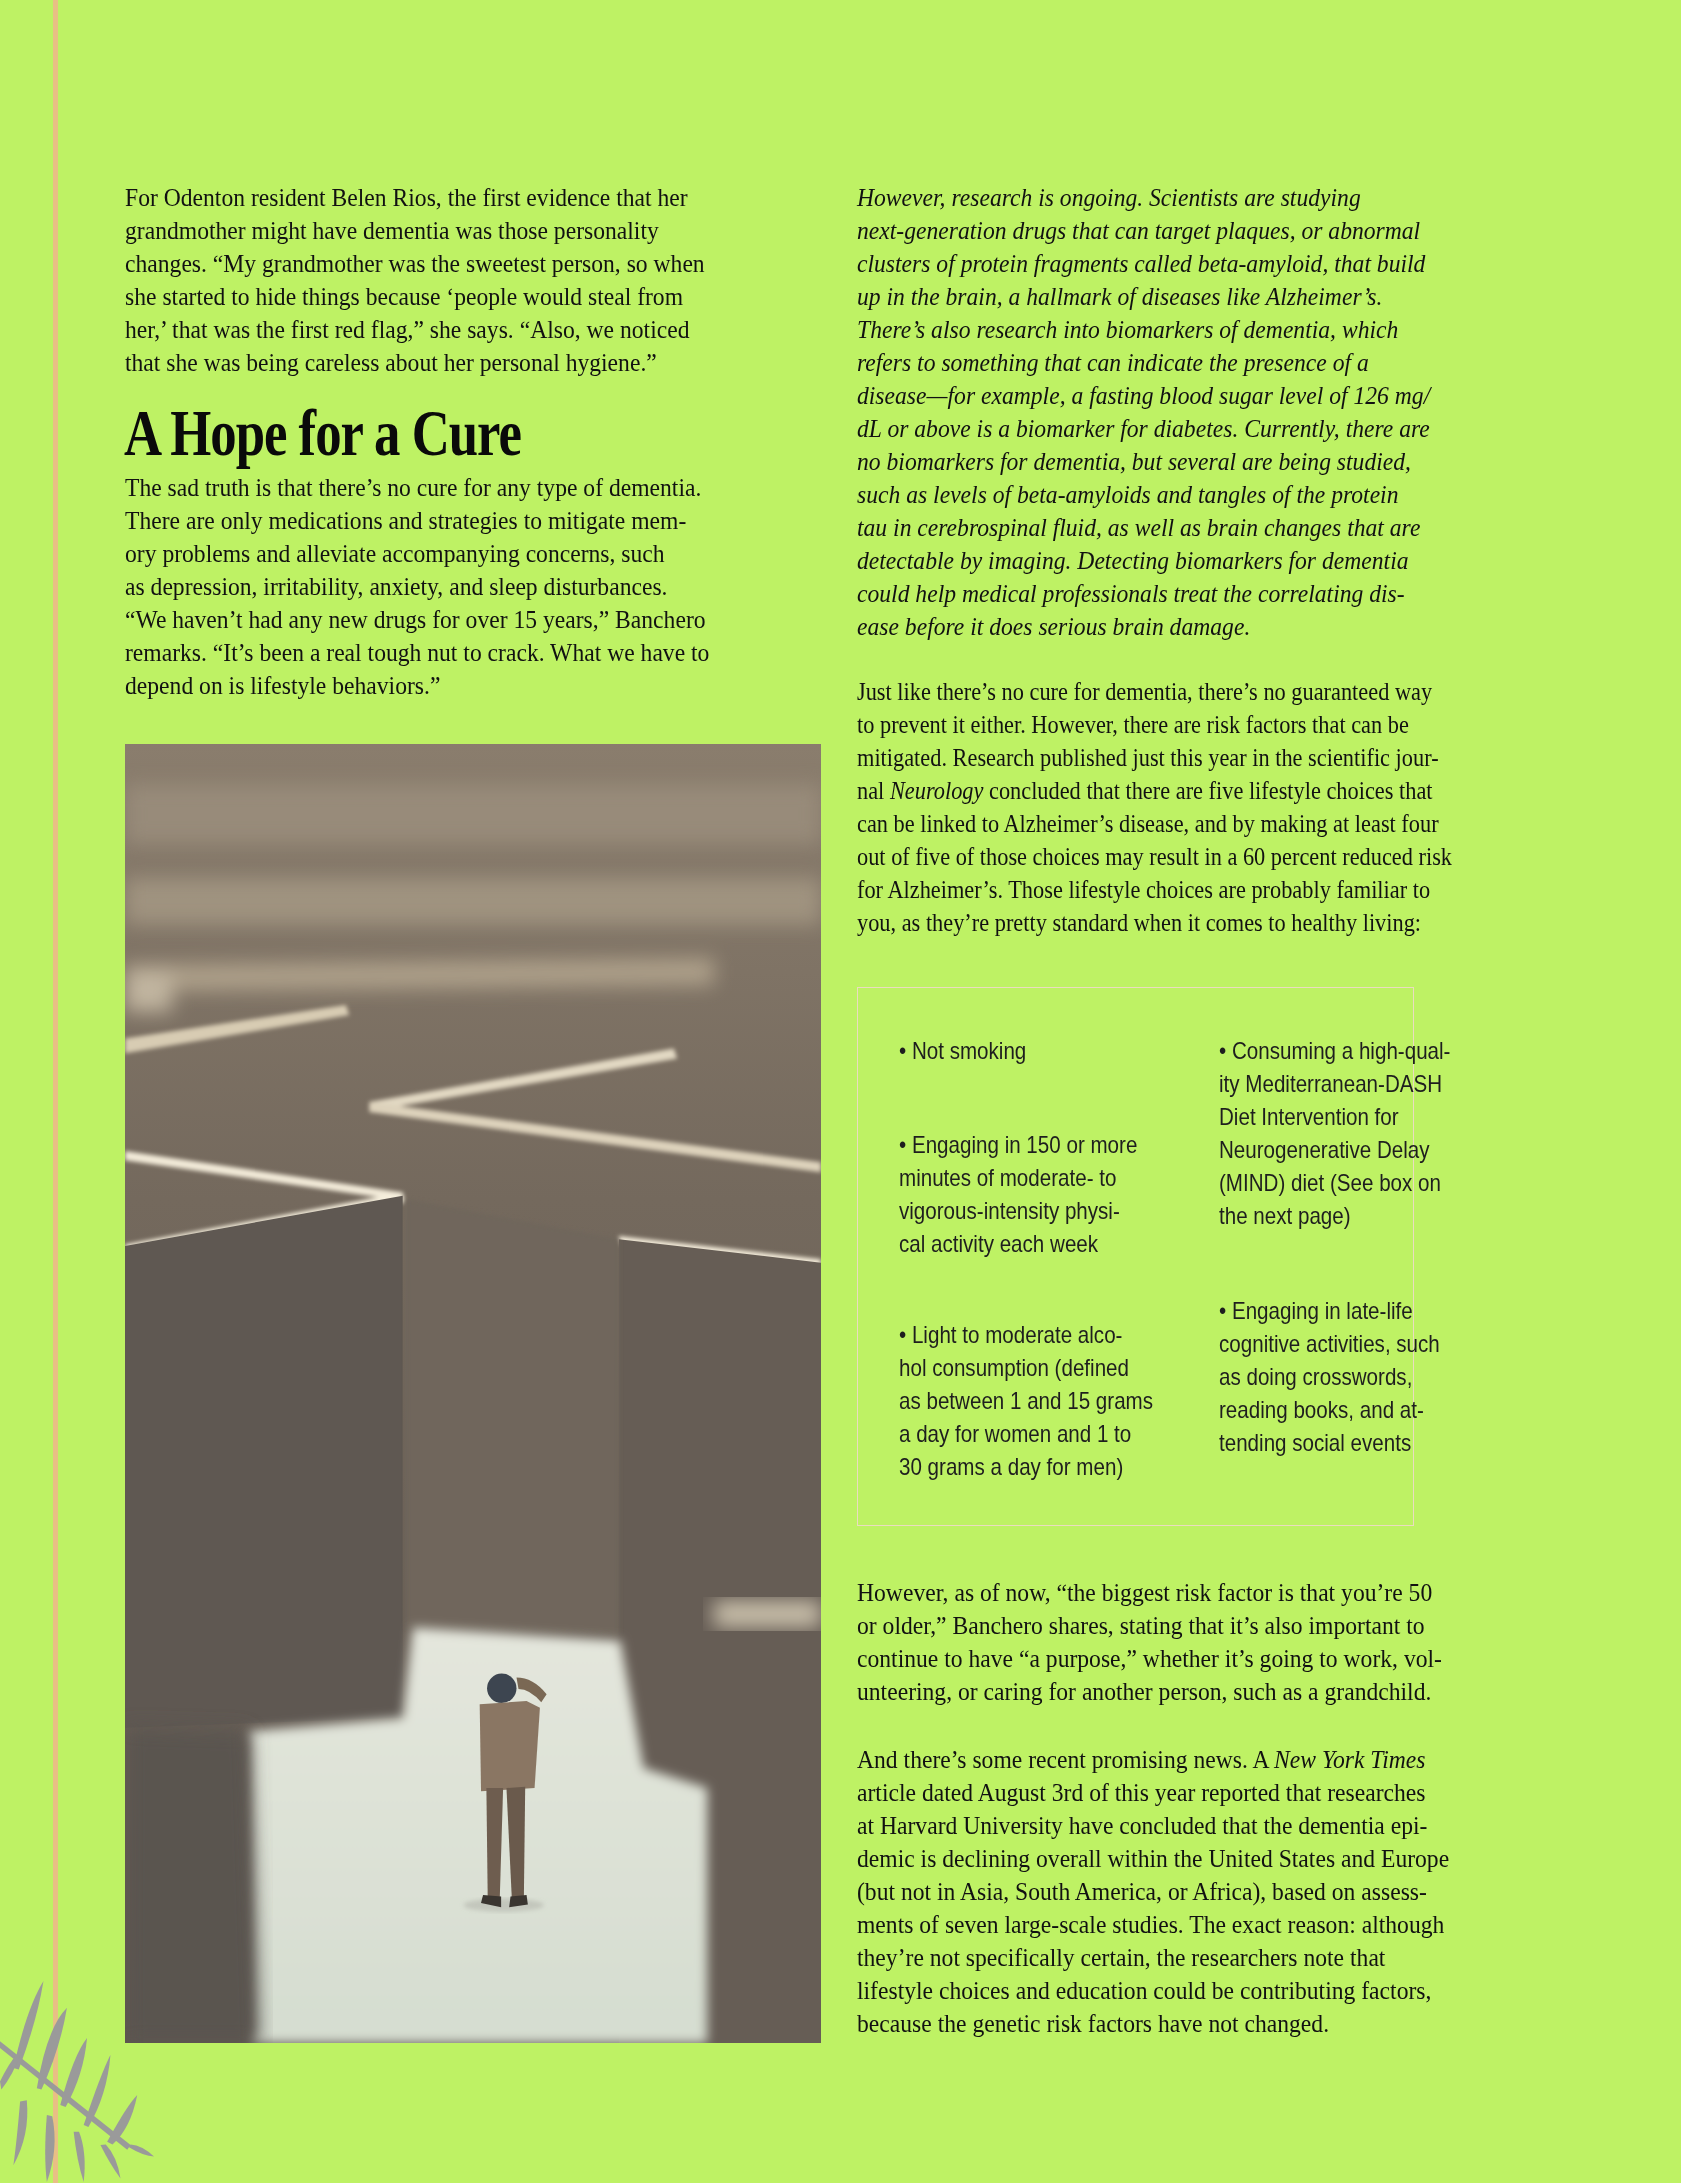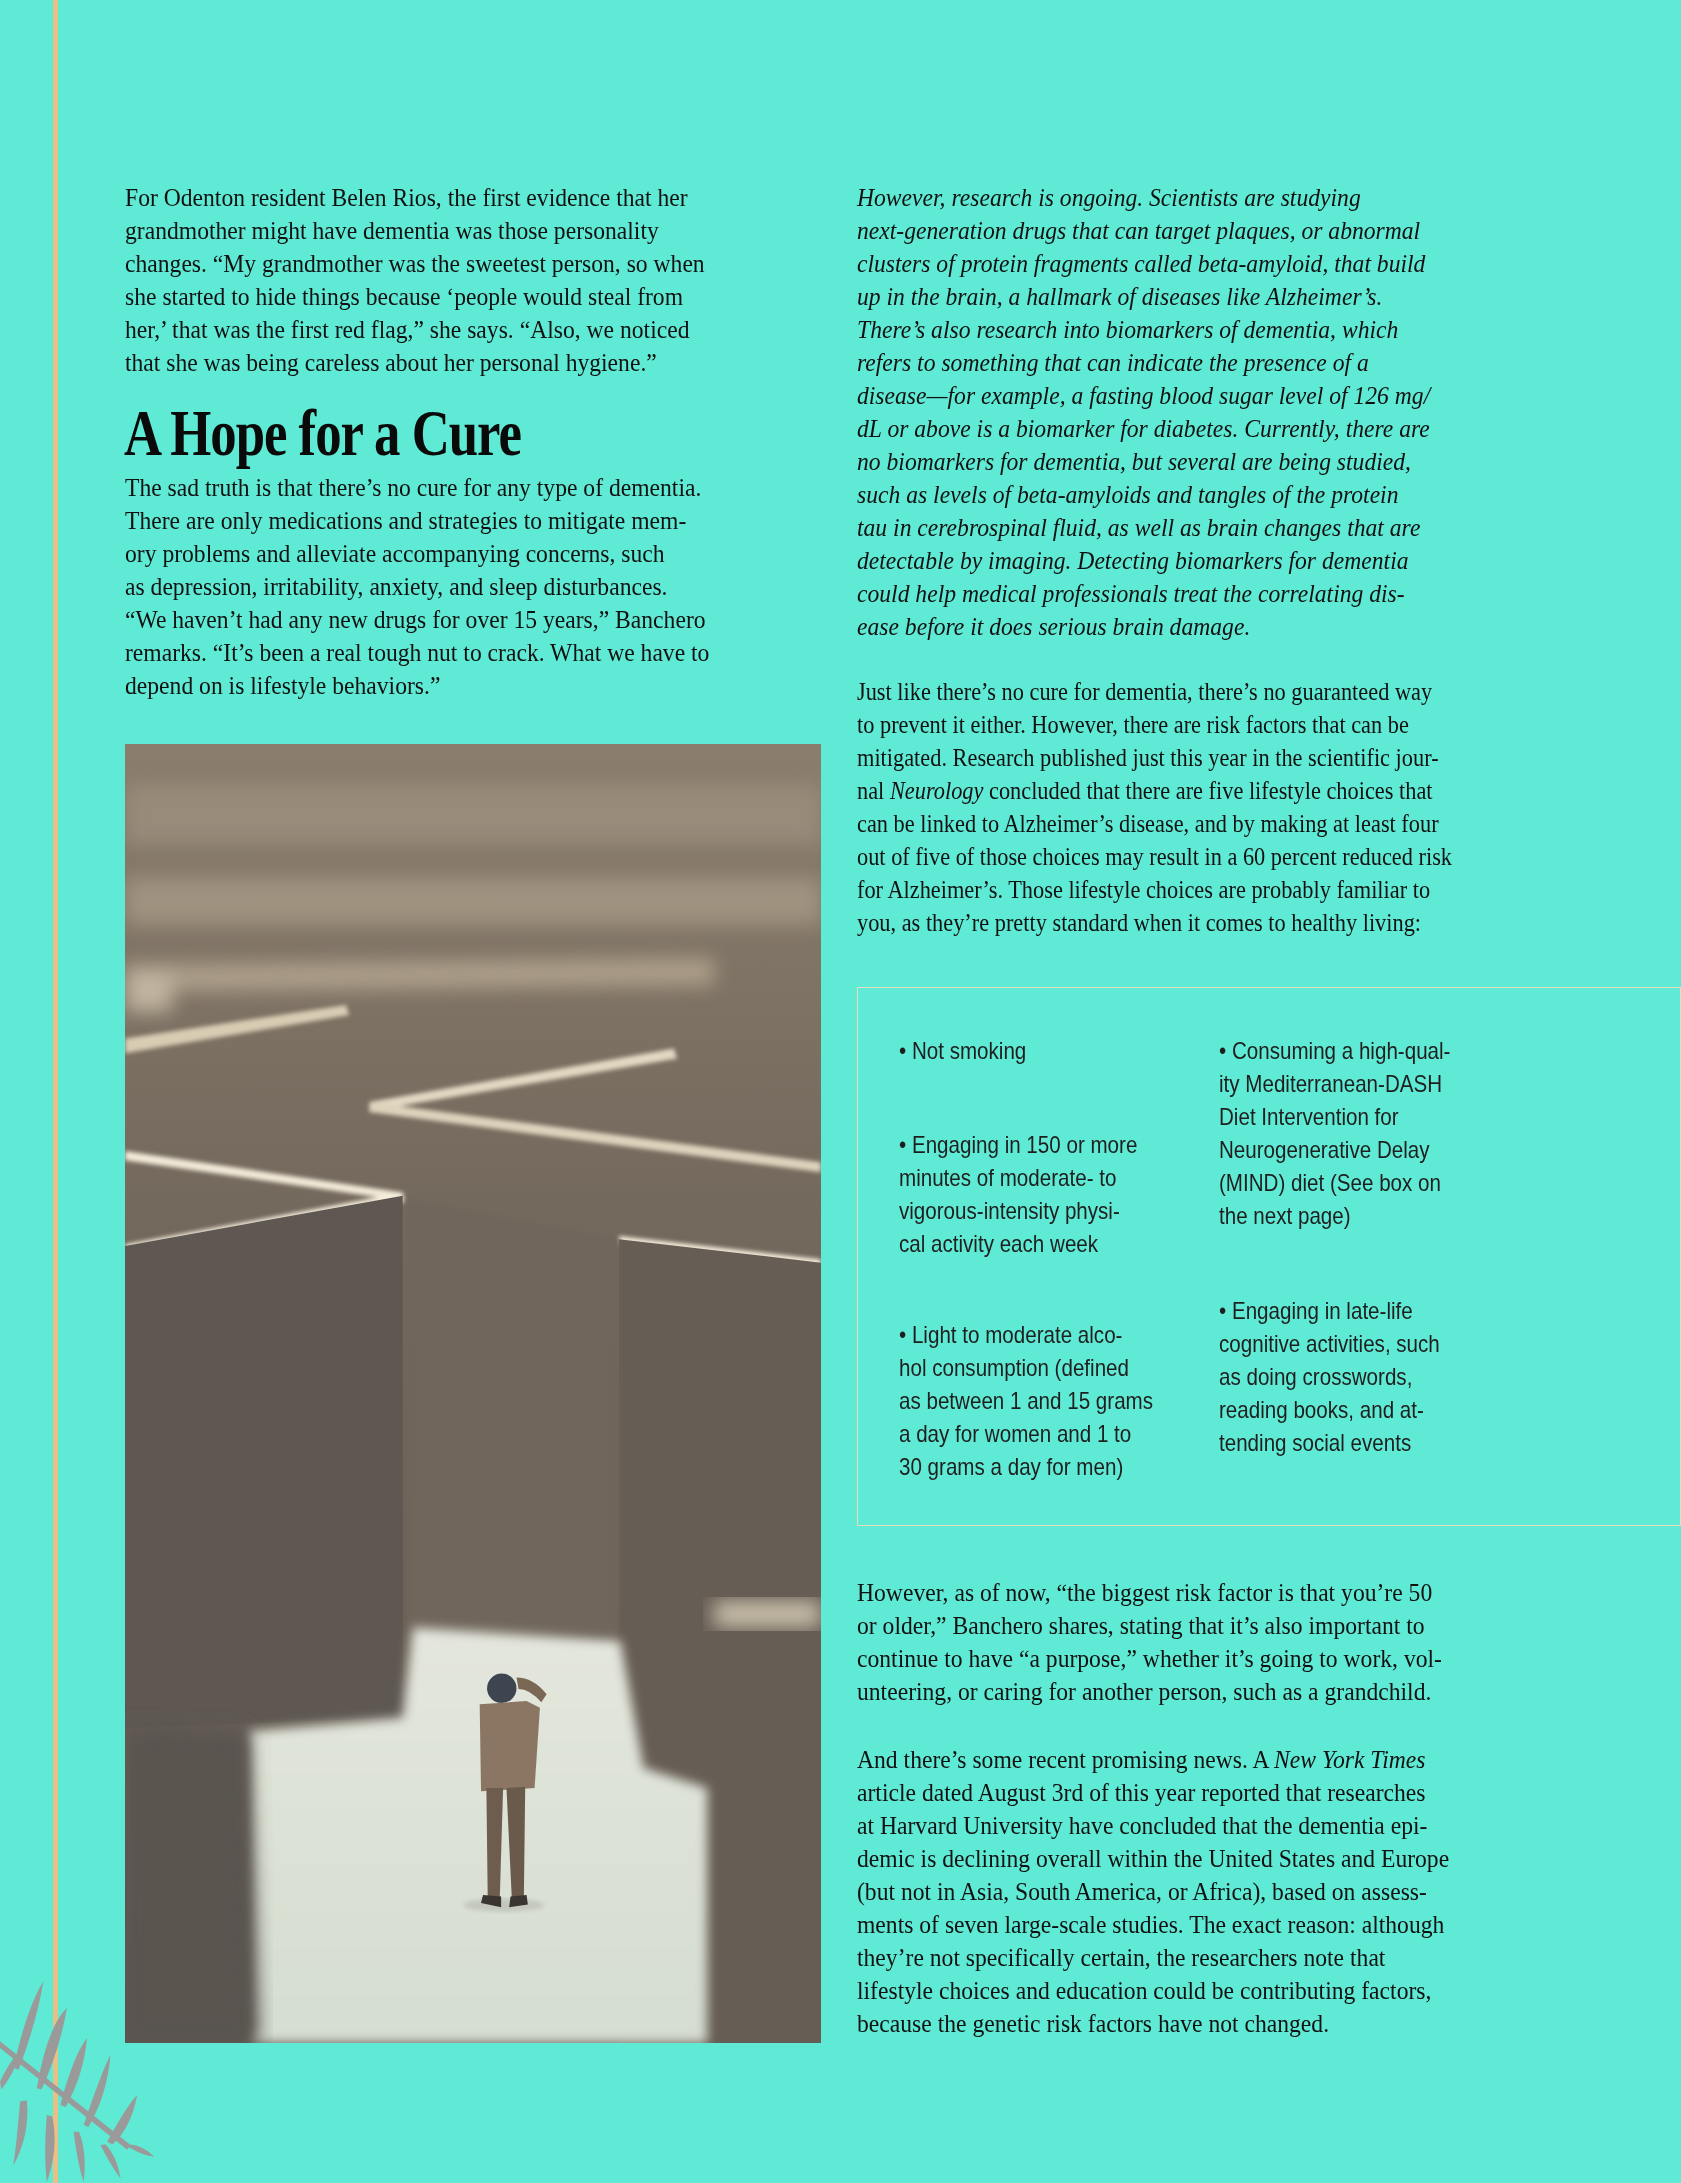--- a/index.html
+++ b/index.html
@@ -1,38 +1,38 @@
 <!DOCTYPE html>
 <html style="font-size:10.7px"><head>
 <meta charset="utf-8">
 <style>
   html, body { margin: 0; padding: 0; background: #ffffff; }
   body { width: 1681px; height: 2183px; position: relative; overflow: hidden; }
-  .page { position: absolute; inset: 0; background: #5eead4; }
+  .page { position: absolute; inset: 0; background: #bef264; }
   .gold-rule { position: absolute; left: 53px; top: 0; width: 5.4px; height: 2183px; background: #e8bf85; }
 
   .serif { font-family: "Liberation Serif", "DejaVu Serif", serif; color: #111; }
 
   .col { position: absolute; }
   .line { display: block; white-space: nowrap; height: 33px; line-height: 33px; font-size: 25.4px; }
   .lines-cond .line { transform: scaleX(0.93); transform-origin: left center; }
 
   #left-top { left: 125px; top: 181px; }
   #heading { position: absolute; left: 124px; top: 399px; margin: 0; font-family: "Liberation Serif", "DejaVu Serif", serif; font-weight: 700; font-size: 66px; line-height: 67px; letter-spacing: -1.3px; transform: scaleX(0.80); transform-origin: left top; white-space: nowrap; color: #0a0a0a; }
   #left-cure { left: 125px; top: 471px; }
 
   #photo { position: absolute; left: 125px; top: 744px; width: 696px; height: 1299px; overflow: hidden; background: #6e6459; }
 
   #right-top { left: 857px; top: 181px; font-style: italic; }
   #right-prevent { left: 857px; top: 675px; }
   #right-risk { left: 857px; top: 1576px; }
   #right-news { left: 857px; top: 1743px; }
   #right-prevent .line { transform: scaleX(0.88); transform-origin: left center; }
 
-  #lifestyle-box { position: absolute; left: 857px; top: 987px; width: 824px; height: 539px; border: 1.3px solid #eadcc0; box-sizing: border-box; padding-left: 32px; }
+  #lifestyle-box { position: absolute; left: 857px; top: 987px; width: 557px; height: 539px; border: 1.3px solid #eadcc0; box-sizing: border-box; padding-left: 32px; }
   .bullet { position: absolute; font-family: "Liberation Sans", "DejaVu Sans", sans-serif; color: #1e1e1e; font-size: 23.4px; line-height: 33px; }
   .bullet .bl { display: block; white-space: nowrap; transform: scaleX(0.88); transform-origin: left center; font-weight: 400; }
   #bullet-0 { left: 41px; top: 47px; }
   #bullet-1 { left: 41px; top: 141px; }
   #bullet-2 { left: 41px; top: 331px; }
   #bullet-3 { left: 361px; top: 47px; }
   #bullet-4 { left: 361px; top: 307px; }
 
   #footer { position: absolute; left: 125px; top: 2094px; white-space: nowrap; }
   #page-number { font-family: "Liberation Serif", "DejaVu Serif", serif; font-weight: 700; font-size: 29.4px; color: #0a0a0a; display: inline-block; transform: scaleX(0.85); transform-origin: left bottom; vertical-align: baseline; }

